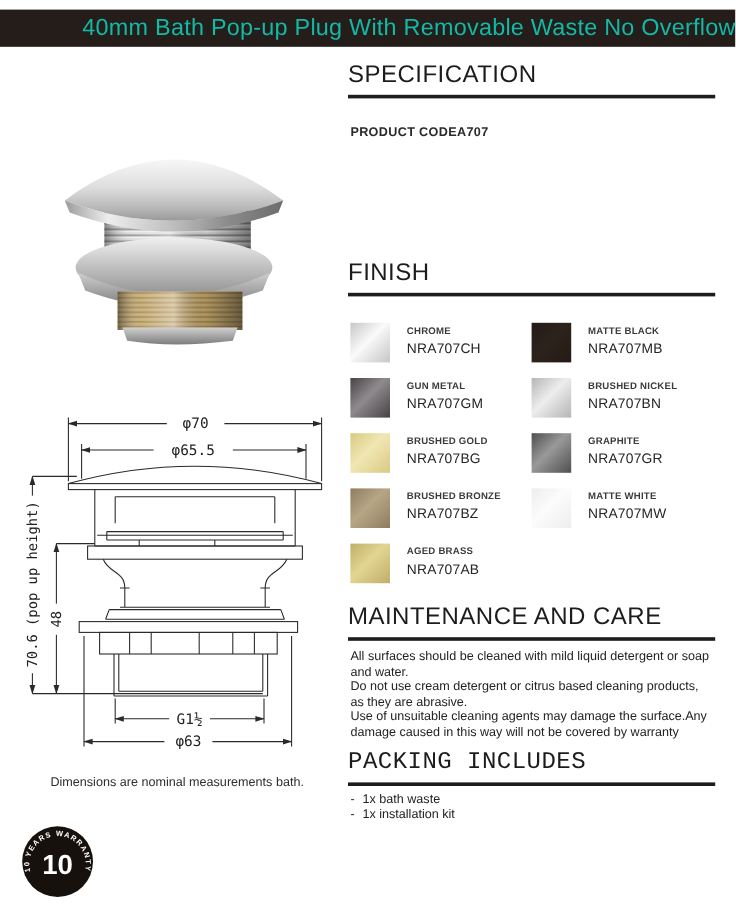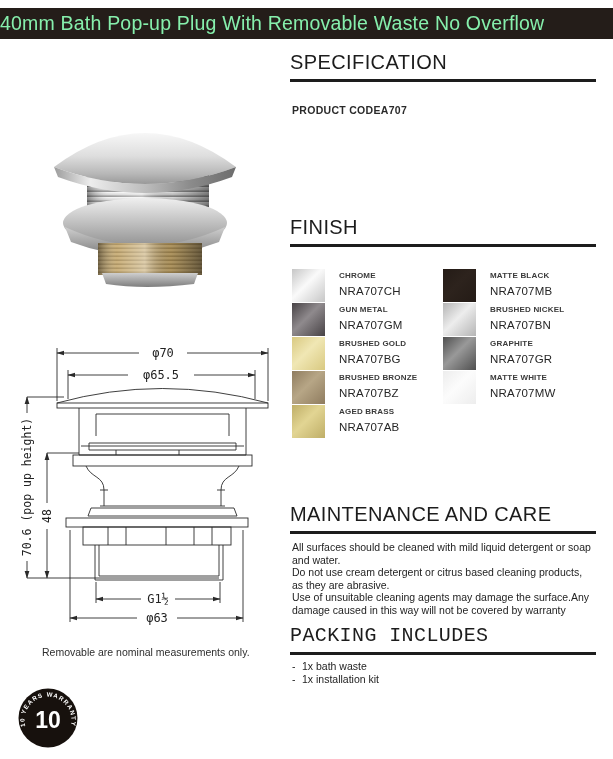--- a/index.html
+++ b/index.html
@@ -1,27 +1,27 @@
 <!DOCTYPE html>
 <html><head>
 <meta charset="utf-8">
 <style>
   html,body{margin:0;padding:0;background:#fff;}
   .page{position:relative;width:613px;height:759px;background:#fff;overflow:hidden;
         font-family:"Liberation Sans",sans-serif;color:#222;}
   
   .title-bar{position:absolute;left:0;top:8px;width:613px;height:31px;background:#241d19;
-             color:#86efac;text-align:left;line-height:31px;font-size:19.5px;letter-spacing:.2px;}
+             color:#14b8a6;text-align:right;line-height:31px;font-size:19.5px;letter-spacing:.2px;}
   .sec-h{position:absolute;left:290px;width:306px;font-size:20px;letter-spacing:.4px;color:#1c1c1c;}
   .rule{position:absolute;left:290px;width:306px;height:3px;background:#1d1d1d;}
   .pcode-row{position:absolute;left:292px;top:104px;width:303px;display:flex;
              font-size:10.5px;font-weight:700;letter-spacing:.3px;color:#2a2a2a;}
   
   .finish-grid{position:absolute;left:292px;top:269px;width:306px;display:grid;
-               grid-template-columns:151px 152px;row-gap:1px;}
+               grid-template-columns:151px 152px;row-gap:13px;}
   .swatch-row{display:flex;height:33px;}
   .swatch{width:33px;height:33px;flex:0 0 33px;}
   .swatch-info{margin-left:14px;padding-top:2px;}
   .swatch-name{font-size:8px;font-weight:700;letter-spacing:.2px;color:#3b3b3b;}
   .swatch-code{font-size:11.5px;color:#262626;margin-top:5px;letter-spacing:.2px;}
   
   .maint-text{position:absolute;left:292px;top:541px;width:304px;font-size:10.5px;
               line-height:12.6px;color:#232323;}
   
   .pack-list{position:absolute;left:292px;top:660px;width:303px;font-size:10.5px;
@@ -152,21 +152,21 @@
         <rect x="-13" y="-7" width="26" height="14" fill="#fff"></rect>
         <text class="dim-txt-s" x="0" y="4" text-anchor="middle">48</text>
       </g>
       <rect x="125" y="251" width="34" height="15" fill="#fff"></rect>
       <text class="dim-txt" x="142" y="263" text-anchor="middle">G1½</text>
       <rect x="121" y="270" width="40" height="15" fill="#fff"></rect>
       <text class="dim-txt" x="141" y="282" text-anchor="middle">φ63</text>
     </g>
   </svg>
 
-  <div class="footnote">Removable are nominal measurements only.</div>
+  <div class="footnote">Dimensions are nominal measurements bath.</div>
 
   <svg class="badge" viewBox="0 0 60 60">
     <circle cx="30" cy="30" r="29.5" fill="#17110d"></circle>
     <path id="wArc" d="M7,37 A23.5,23.5 0 1 1 53,37" fill="none"></path>
     <text font-size="6.2" fill="#fff" letter-spacing="1.1" font-family="Liberation Sans, sans-serif" font-weight="bold">
       <textPath href="#wArc" startOffset="50%" text-anchor="middle">10 YEARS WARRANTY</textPath>
     </text>
     <text x="30" y="40" text-anchor="middle" font-size="23" font-weight="bold" fill="#fff" font-family="Liberation Sans, sans-serif">10</text>
   </svg>
 

